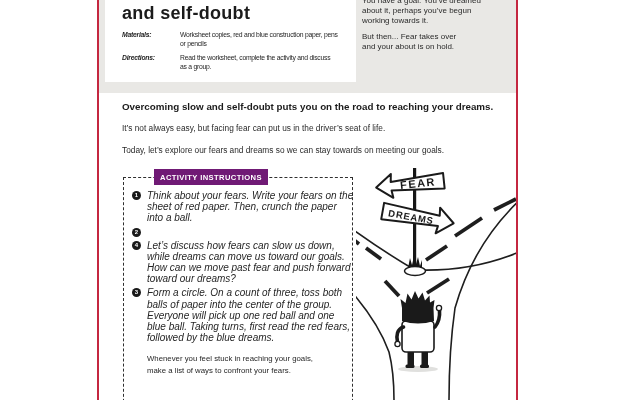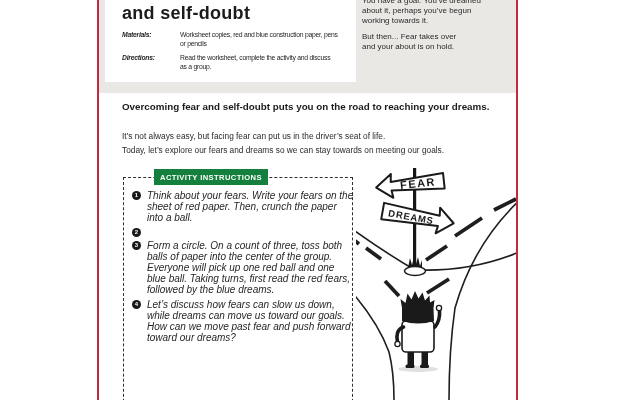--- a/index.html
+++ b/index.html
@@ -21,25 +21,25 @@
   .card-title{font-size:18px;font-weight:bold;letter-spacing:0.3px;color:#1b1b1b;margin:0 0 6px 0;}
   .meta-row{display:flex;font-size:6.8px;line-height:9.3px;letter-spacing:-0.25px;margin-bottom:4px;}
   .meta-label{width:58px;font-weight:bold;font-style:italic;flex-shrink:0;}
   .meta-value{white-space:pre;}
 
   .intro-col{position:absolute;left:263px;top:-4px;width:152px;font-size:8px;line-height:10px;color:#2a2a2a;}
   .intro-col p{margin:0 0 6px 0;white-space:pre-line;}
 
   .headline{position:absolute;left:122px;top:101px;font-size:9.8px;font-weight:bold;white-space:nowrap;color:#1b1b1b;}
   .body-line{position:absolute;left:122px;font-size:8.3px;white-space:nowrap;color:#2a2a2a;}
-  .body-line.b1{top:131px;}
+  .body-line.b1{top:123px;}
   .body-line.b2{top:145px;}
 
   .activity-box{position:absolute;left:123px;top:177px;width:230px;height:240px;border:1.5px dashed #2f2f2f;box-sizing:border-box;padding:12px 4px 0 8px;background:transparent;}
-  .activity-header{position:absolute;left:30px;top:-9px;width:114px;height:16px;background:#15803d;color:#fff;font-size:7.6px;font-weight:bold;letter-spacing:0.4px;text-align:center;line-height:17px;}
+  .activity-header{position:absolute;left:30px;top:-9px;width:114px;height:16px;background:#701a75;color:#fff;font-size:7.6px;font-weight:bold;letter-spacing:0.4px;text-align:center;line-height:17px;}
   .step{display:flex;margin-bottom:3px;}
   .step-num{width:9px;height:9px;border-radius:50%;background:#191919;color:#fff;font-size:6px;font-weight:bold;text-align:center;line-height:9.5px;margin:1px 6px 0 0;flex-shrink:0;}
   .step-text{font-size:10px;line-height:11.2px;white-space:pre;color:#262626;font-style:italic;}
   .activity-footer{margin:10px 0 0 15px;font-size:7.8px;line-height:11.2px;white-space:pre;color:#262626;}
 
   .illustration{position:absolute;left:356px;top:150px;width:161px;height:250px;overflow:hidden;}
   .illustration svg text{font-family:"Liberation Sans", sans-serif;}
 </style>
 </head>
 <body>
@@ -63,52 +63,54 @@
   </div>
   <div class="intro-col">
     <p>You have a goal. You’ve dreamed
 about it, perhaps you’ve begun
 working towards it.</p>
     <p>But then... Fear takes over
 and your about is on hold.</p>
   </div>
 </div>
 
-<div class="headline">Overcoming fear and self-doubt puts you on the road to reaching your dreams.</div>
+<div class="headline">Overcoming slow and self-doubt puts you on the road to reaching your dreams.</div>
 <div class="body-line b1">It’s not always easy, but facing fear can put us in the driver’s seat of life.</div>
 <div class="body-line b2">Today, let’s explore our fears and dreams so we can stay towards on meeting our goals.</div>
 
 <div class="activity-box">
   <div class="activity-header">ACTIVITY INSTRUCTIONS</div>
 
   <div class="step">
     <div class="step-num">1</div>
     <div class="step-text">Think about your fears. Write your fears on the
 sheet of red paper. Then, crunch the paper
 into a ball.</div>
   </div>
   <div class="step">
     <div class="step-num">2</div>
   </div>
   <div class="step">
+    <div class="step-num">4</div>
+    <div class="step-text">Let’s discuss how fears can slow us down,
+while dreams can move us toward our goals.
+How can we move past fear and push forward
+toward our dreams?</div>
+  </div>
+  <div class="step">
     <div class="step-num">3</div>
     <div class="step-text">Form a circle. On a count of three, toss both
 balls of paper into the center of the group.
 Everyone will pick up one red ball and one
 blue ball. Taking turns, first read the red fears,
 followed by the blue dreams.</div>
   </div>
-  <div class="step">
-    <div class="step-num">4</div>
-    <div class="step-text">Let’s discuss how fears can slow us down,
-while dreams can move us toward our goals.
-How can we move past fear and push forward
-toward our dreams?</div>
-  </div>
 
+  <div class="activity-footer">Whenever you feel stuck in reaching your goals,
+make a list of ways to confront your fears.</div>
 </div>
 
 <div class="illustration">
   <svg width="161" height="250" viewBox="0 0 161 250" xmlns="http://www.w3.org/2000/svg">
 
     <g fill="none" stroke="#1e1e1e" stroke-width="1.6">
       <path d="M -6 140 Q 22 172 33 202 Q 38 222 38 250"></path>
       <path d="M -8 76 Q 28 102 59 120"></path>
       <path d="M 166 48 Q 118 92 99 158 Q 93 200 93 250"></path>
       <path d="M 168 100 Q 118 122 61 120"></path>

